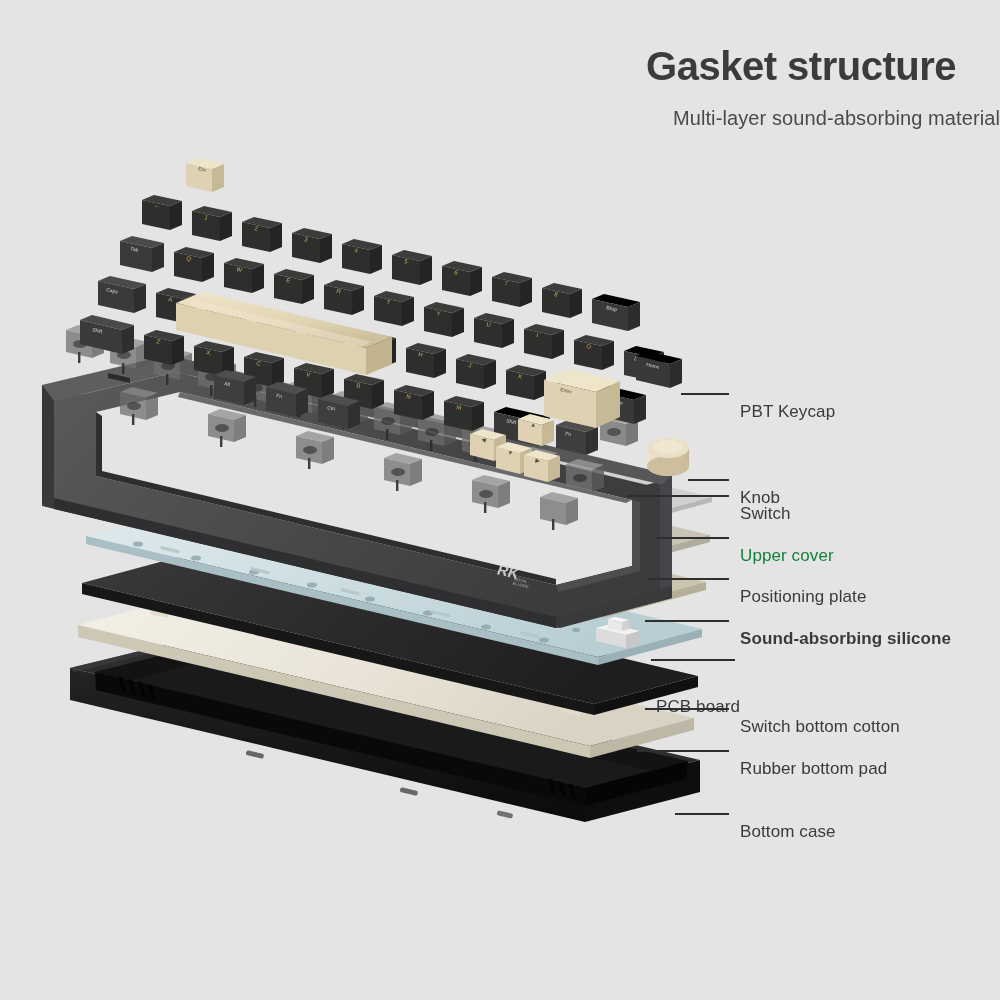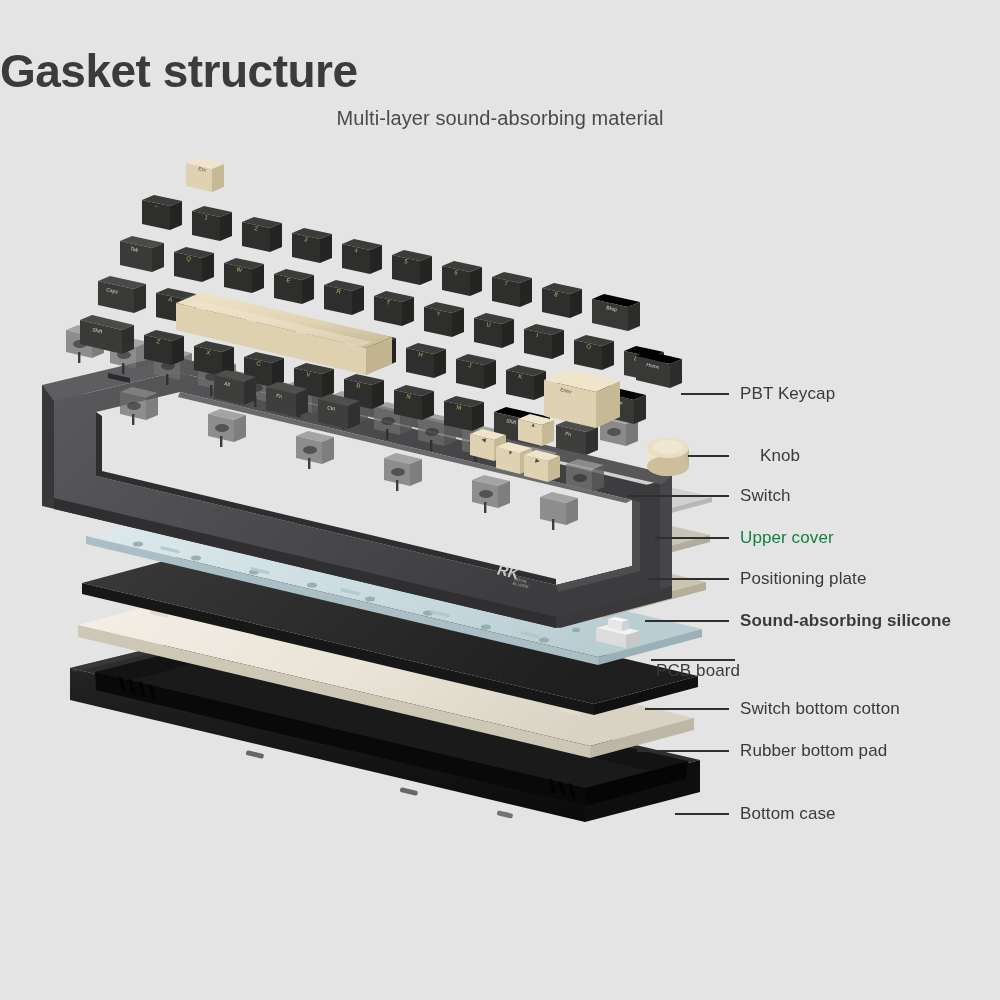--- a/index.html
+++ b/index.html
@@ -7,27 +7,27 @@
     width: 1000px; height: 1000px;
     background: #e4e4e4;
     font-family: "Liberation Sans", sans-serif;
     overflow: hidden;
   }
   #stage { position: relative; width: 1000px; height: 1000px; }
 
   
   #title {
     position: absolute; top: 44px; left: 0; width: 956px;
-    text-align: left;
-    font-size: 46px; font-weight: 700; letter-spacing: -0.5px;
+    text-align: right;
+    font-size: 40px; font-weight: 700; letter-spacing: -0.5px;
     color: #3b3b3b;
   }
   #subtitle {
     position: absolute; top: 107px; left: 0; width: 1000px;
-    text-align: center;
+    text-align: right;
     font-size: 20px; font-weight: 400; letter-spacing: 0.1px;
     color: #4a4a4a;
   }
 
   
   #exploded { position: absolute; top: 0; left: 0; width: 1000px; height: 1000px; }
 
   
   .callout {
     position: absolute;
@@ -37,20 +37,21 @@
   }
   .callout .lead {
     height: 2px;
     background: #2f2f2f;
     flex: 0 0 auto;
   }
   .callout .ltext {
     font-size: 17px; font-weight: 400; color: #3a3a3a;
     letter-spacing: 0.1px;
     margin-left: 11px;
+    margin-top: 36px;
   }
 </style>
 </head>
 <body>
 
 <div id="stage">
 
   <div id="title">Gasket structure</div>
   <div id="subtitle">Multi-layer sound-absorbing material</div>
 
@@ -816,21 +817,21 @@
           </g>
       </g>
     </g>
   </svg>
 
   <div id="callouts">
       <div class="callout" style="left: 681px; top: 384px;">
         <div class="lead" style="width: 48px; background: rgb(47, 47, 47);"></div>
         <span class="ltext" style="color: rgb(58, 58, 58);">PBT Keycap</span>
       </div>
-      <div class="callout" style="left: 688px; top: 446px; gap: 20px;">
+      <div class="callout" style="left: 688px; top: 470px;">
         <div class="lead" style="width: 41px; background: rgb(47, 47, 47);"></div>
         <span class="ltext" style="color: rgb(58, 58, 58);">Knob</span>
       </div>
       <div class="callout" style="left: 628px; top: 486px;">
         <div class="lead" style="width: 101px; background: rgb(47, 47, 47);"></div>
         <span class="ltext" style="color: rgb(58, 58, 58);">Switch</span>
       </div>
       <div class="callout" style="left: 655px; top: 528px;">
         <div class="lead" style="width: 74px; background: rgb(47, 47, 47);"></div>
         <span class="ltext" style="color: #15803d;">Upper cover</span>

